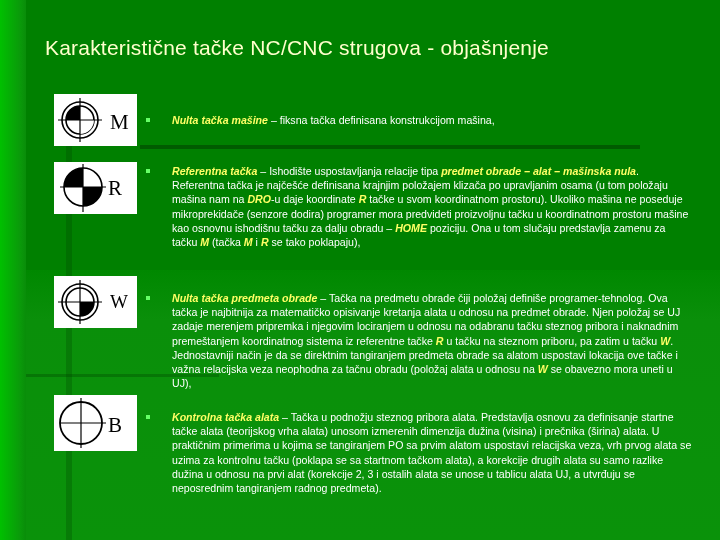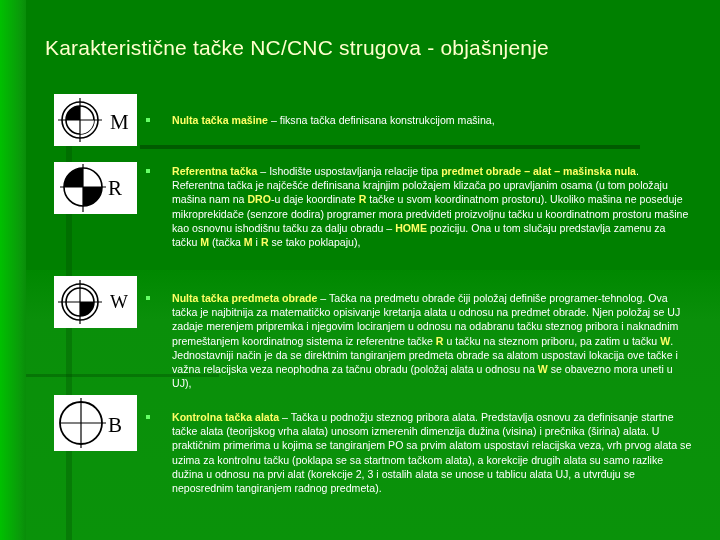--- a/index.html
+++ b/index.html
@@ -32,21 +32,21 @@
   }
   .sym svg { display:block; }
   .row { position:absolute; left:146px; width:560px; }
   .bullet {
     position:absolute; left:0; top:5px; width:4px; height:4px; background:#66ff66;
   }
   .text {
     position:absolute; left:26px; width:520px;
     font-size:10.6px; line-height:14.2px; color:#ffffff;
   }
-  .hl { color:#ffff66; font-weight:bold; }
+  .hl { color:#ffff66; font-weight:bold;font-style:italic; }
 </style>
 </head>
 <body>
 
 <div class="bg-main"></div>
 <div class="bg-lower"></div>
 <div class="vline"></div>
 <div class="sep" style="left:140px; top:145px; width:500px;"></div>
 <div class="sep" style="left:26px; top:374px; width:193px; height:3px; background:rgba(0,60,0,0.3);"></div>
 

